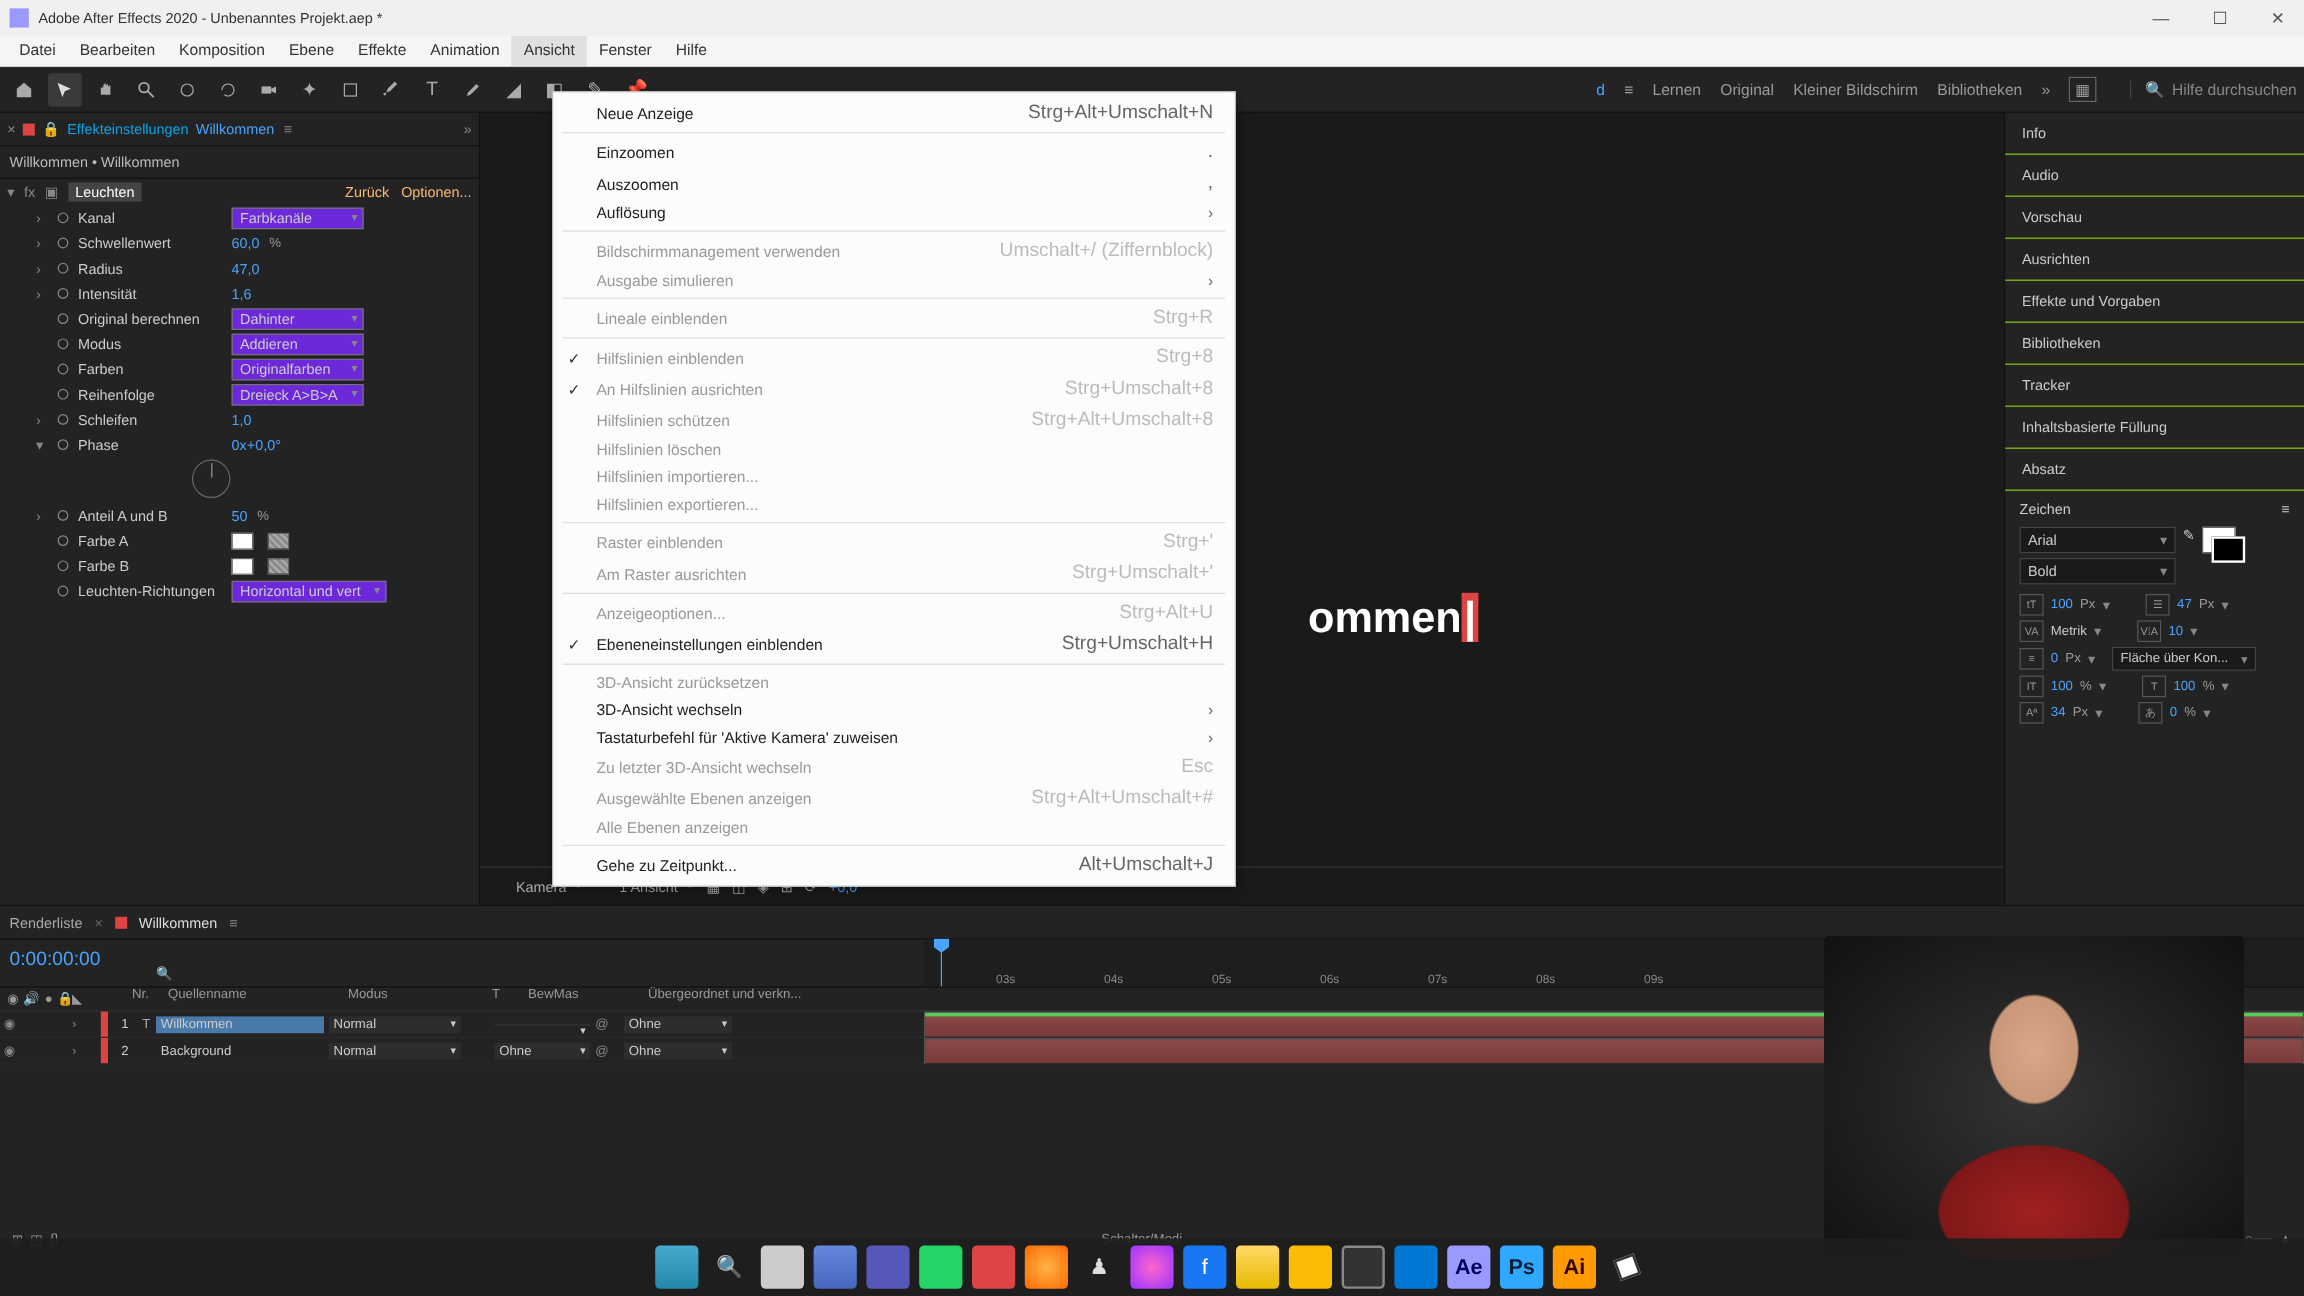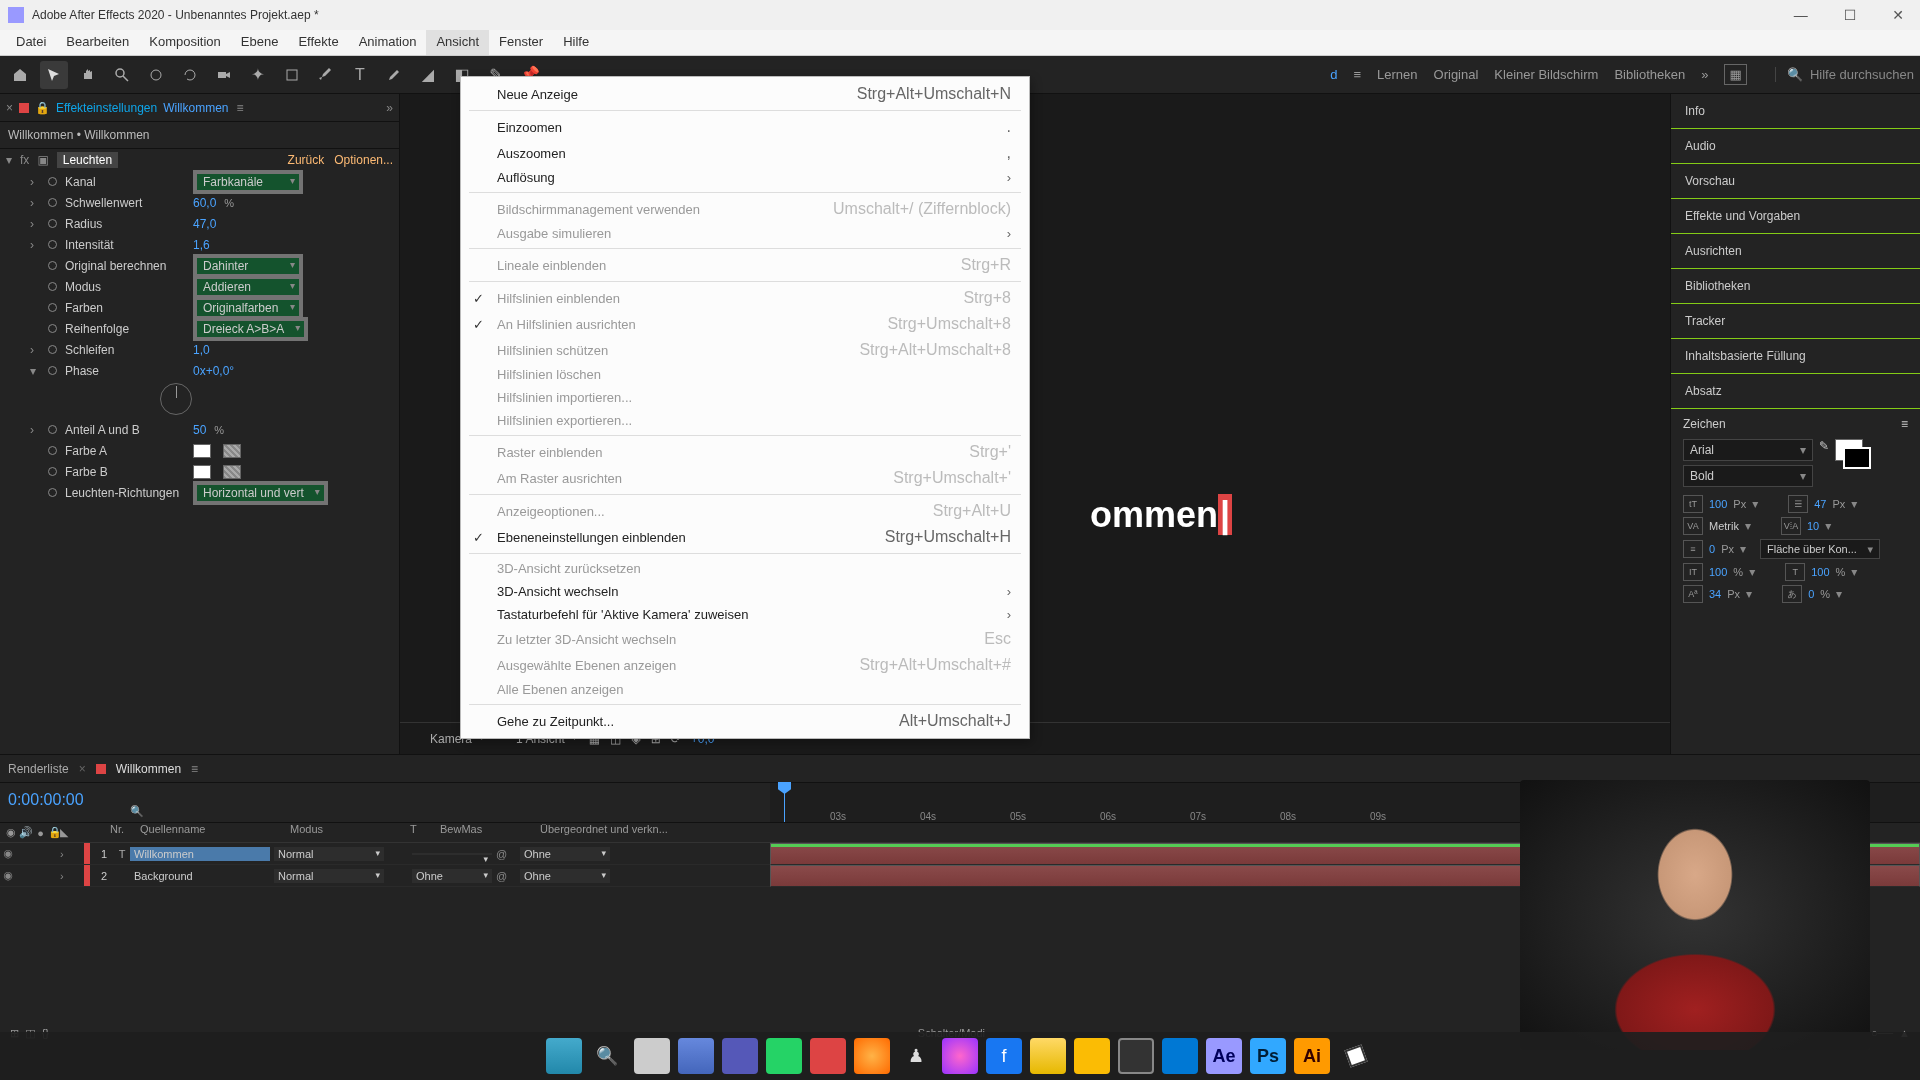--- a/index.html
+++ b/index.html
@@ -38,21 +38,21 @@
 .panel-subhead { padding: 6px 8px; color: #bbb; border-bottom: 1px solid #111; }
 .effect-row { display: flex; align-items: center; padding: 3px 6px; gap: 8px; }
 .effect-name { background: #444; padding: 1px 6px; color: #fff; }
 .effect-links { margin-left: auto; display: flex; gap: 10px; }
 .effect-links span { color: #fdba74; cursor: pointer; }
 .prop-row { display: flex; align-items: center; padding: 2px 6px 2px 30px; gap: 8px; height: 21px; }
 .prop-arrow { color: #888; width: 10px; }
 .prop-dot { width: 9px; height: 9px; border: 1px solid #888; border-radius: 50%; }
 .prop-label { flex: 0 0 120px; color: #ccc; }
 .prop-val { color: #4aa3ff; cursor: pointer; }
-.prop-dropdown { background: #14532d; border: 4px solid #737373; padding: 1px 20px 1px 6px; color: #ccc; position: relative; min-width: 110px; }
+.prop-dropdown { background: #6d28d9; border: 1px solid #737373; padding: 1px 20px 1px 6px; color: #ccc; position: relative; min-width: 110px; }
 .prop-dropdown:after { content: '▾'; position: absolute; right: 4px; color: #888; font-size: 10px; }
 .dial { width: 32px; height: 32px; border: 1px solid #666; border-radius: 50%; margin-left: 160px; margin-top: 2px; margin-bottom: 4px; position: relative; }
 .dial:after { content: ''; position: absolute; top: 2px; left: 50%; width: 1px; height: 12px; background: #999; }
 .color-swatch { width: 18px; height: 14px; background: #fff; border: 1px solid #666; display: inline-block; }
 .color-swatch2 { width: 18px; height: 14px; background: linear-gradient(45deg,#888 25%,#aaa 25%,#aaa 50%,#888 50%,#888 75%,#aaa 75%); background-size: 6px 6px; border: 1px solid #666; display: inline-block; margin-left: 4px; }
 
 
 .dropdown-menu { position: absolute; top: 56px; left: 460px; width: 570px; background: #fcfcfc; border: 1px solid #bbb; box-shadow: 2px 4px 10px rgba(0,0,0,0.3); font-size: 13px; z-index: 100; padding: 4px 0; margin-top: 20px; }
 .dropdown-menu .dm-item { display: flex; align-items: center; padding: 4px 18px 4px 36px; color: #222; cursor: pointer; position: relative; }
 .dropdown-menu .dm-item.disabled { color: #999; }
@@ -371,22 +371,22 @@
       <span>⟳</span>
       <span class="vc-num">+0,0</span>
     </div>
   </div>
 
   <div class="right-panel">
     <div id="right-panels">
         <div class="rp-item">Info</div>
         <div class="rp-item">Audio</div>
         <div class="rp-item">Vorschau</div>
+        <div class="rp-item">Ausrichten</div>
         <div class="rp-item">Effekte und Vorgaben</div>
-        <div class="rp-item">Ausrichten</div>
         <div class="rp-item">Bibliotheken</div>
         <div class="rp-item">Tracker</div>
         <div class="rp-item">Inhaltsbasierte Füllung</div>
         <div class="rp-item">Absatz</div>
       </div>
     <div class="char-panel">
       <div class="cp-title">
           <span>Zeichen</span>
           <span>≡</span>
         </div>

